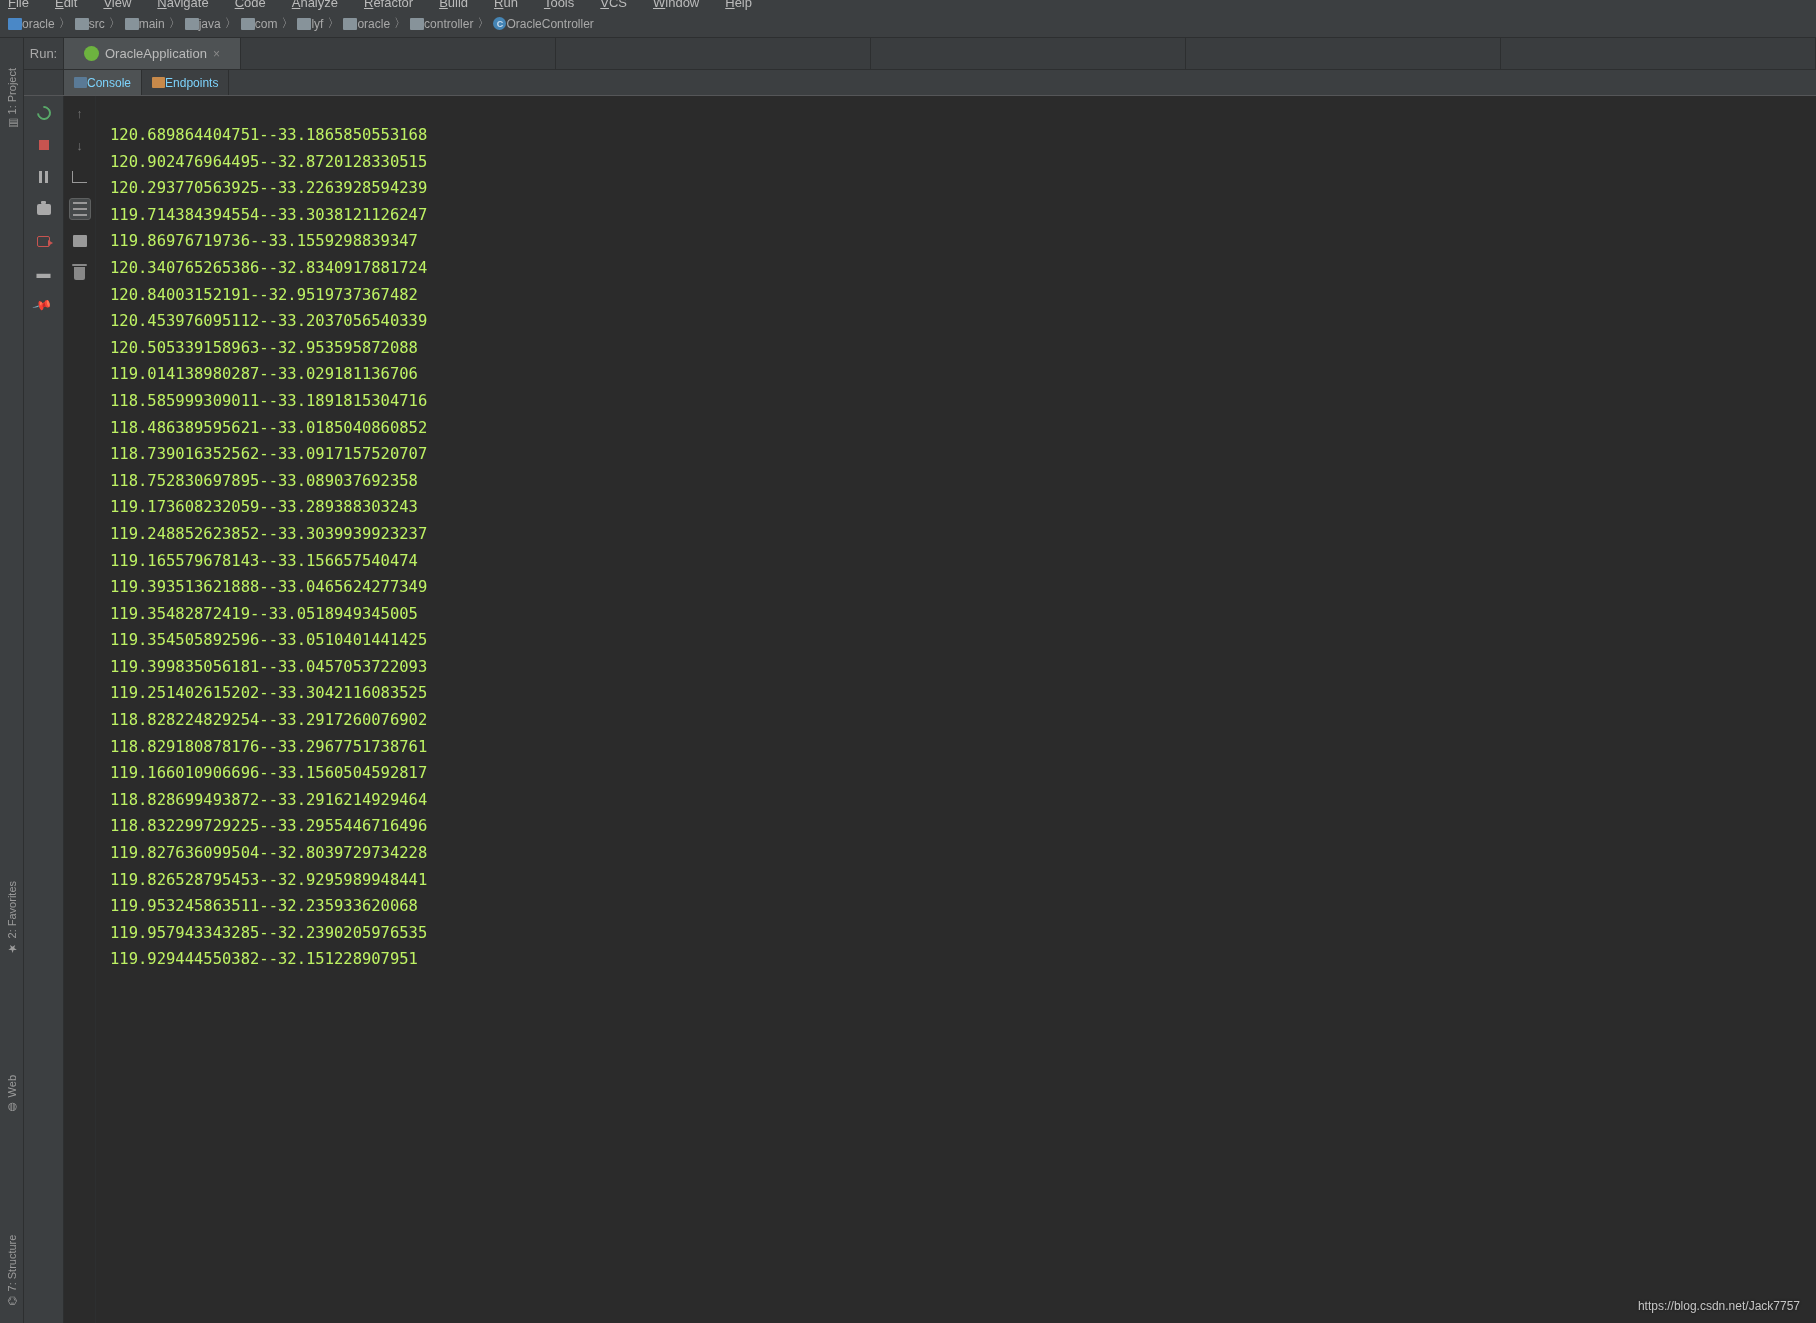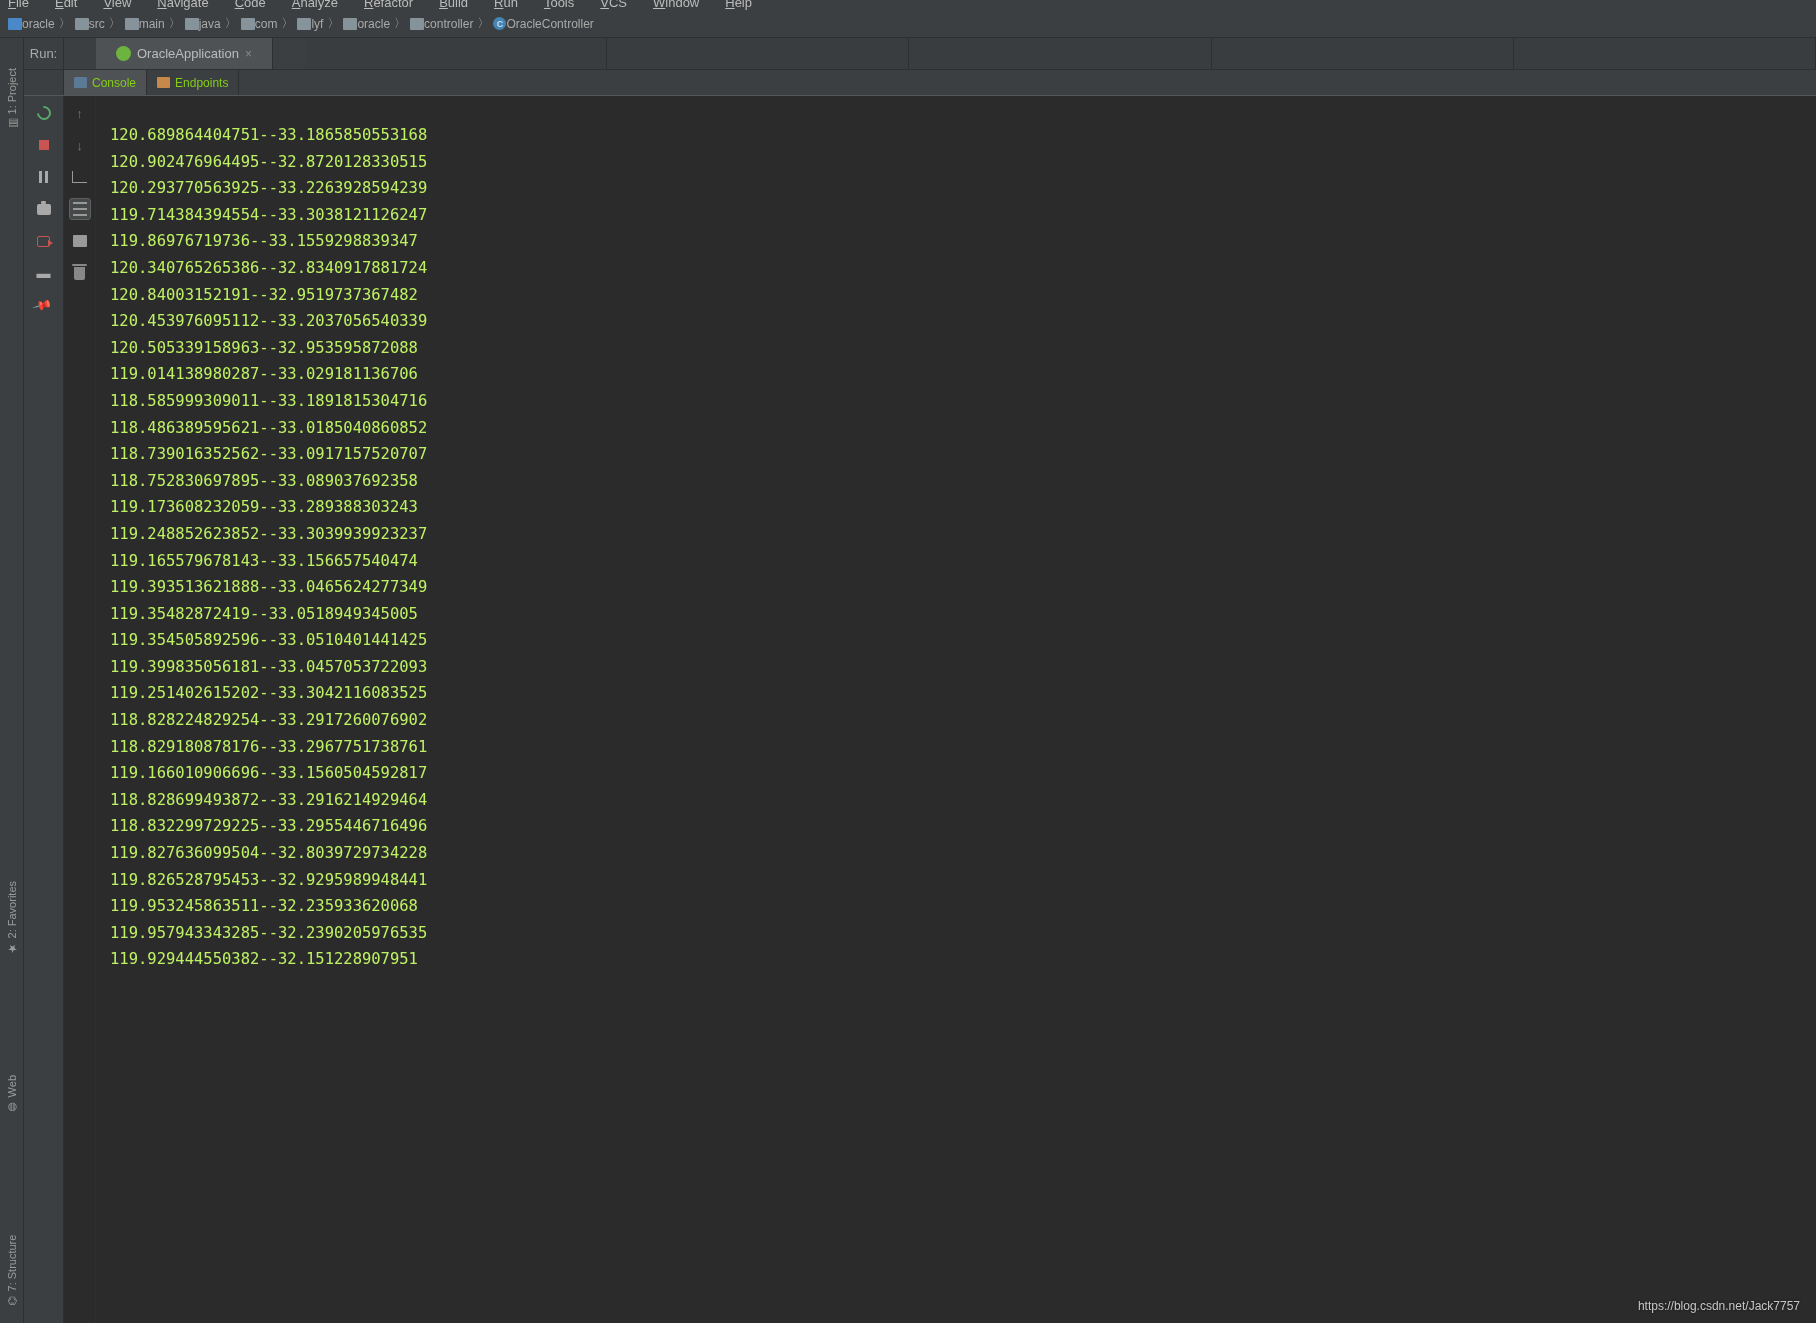--- a/index.html
+++ b/index.html
@@ -11,30 +11,30 @@
 .navbar { height:28px; background:#3c3f41; border-bottom:1px solid #2d2f30; display:flex; align-items:center; padding:0 8px; gap:4px; font-size:12px; color:#a9a9a9; }
 .crumb { display:flex; align-items:center; gap:0; }
 .folder-icon { width:14px; height:12px; background:#87939a; border-radius:1px; position:relative; display:inline-block; }
 .folder-icon.blue { background:#4a88c7; }
 .class-icon { width:13px; height:13px; border-radius:50%; background:#4585b5; display:inline-flex; align-items:center; justify-content:center; font-size:9px; color:#cde; font-weight:bold; }
 .body-row { flex:1; display:flex; min-height:0; }
 .left-gutter { width:24px; background:#3c3f41; border-right:1px solid #2d2f30; display:flex; flex-direction:column; align-items:center; padding-top:30px; gap:120px; }
 .gutter-label { writing-mode:vertical-rl; transform:rotate(180deg); font-size:11px; color:#9b9b9b; display:flex; align-items:center; gap:4px; }
 .gutter-icon { width:12px; height:12px; display:inline-block; }
 .main-col { flex:1; display:flex; flex-direction:column; min-width:0; }
-.tabs-row { height:32px; background:#3c3f41; border-bottom:1px solid #2d2f30; display:flex; align-items:stretch; font-size:13px;gap:32px; }
+.tabs-row { height:32px; background:#3c3f41; border-bottom:1px solid #2d2f30; display:flex; align-items:stretch; font-size:13px; }
 .run-lbl { width:40px; display:flex; align-items:center; justify-content:center; color:#a9a9a9; border-right:1px solid #2d2f30; }
 .tab { display:flex; align-items:center; gap:6px; padding:0 20px; background:#4e5254; border-right:1px solid #2d2f30; color:#bbb; }
 .tab .close { color:#8a8a8a; font-size:12px; }
 .spring-icon { width:15px; height:15px; border-radius:50%; background:#6db33f; display:inline-block; position:relative; }
 .blank-tabs { flex:1; display:flex; }
 .blank-tabs div { flex:1; border-right:1px solid #2d2f30; background:#3a3d3f; }
 .sub-tabs { height:26px; background:#3c3f41; border-bottom:1px solid #555658; display:flex; align-items:stretch; font-size:12px; }
 .sub-spacer { width:40px; border-right:1px solid #2d2f30; }
-.subtab { display:flex; align-items:center; gap:5px; padding:0 10px; color:#84cc16; border-right:1px solid #2d2f30; }
+.subtab { display:flex; align-items:center; padding:0 10px; color:#7dd3fc; border-right:1px solid #2d2f30; }
 .subtab.active { background:#4e5254; }
 .tiny-icon { width:13px; height:11px; display:inline-block; background:#5a7a96; border-radius:1px; }
 .tiny-icon.orange { background:#c7894a; }
 .content-row { flex:1; display:flex; min-height:0; }
 .toolcol { width:40px; background:#3c3f41; border-right:1px solid #2d2f30; display:flex; flex-direction:column; align-items:center; padding-top:6px; gap:10px; }
 .toolcol.inner { width:32px; background:#2b2b2b; border-right:1px solid #2d2f30; }
 .tbtn { width:22px; height:22px; display:flex; align-items:center; justify-content:center; color:#a9a9a9; border-radius:3px; cursor:pointer; }
 .tbtn.framed { border:1px solid #5e6060; background:#45494a; }
 .i-reload { width:14px; height:14px; border:2px solid #59a869; border-radius:50%; border-left-color:transparent; transform:rotate(40deg); position:relative; }
 .i-stop { width:10px; height:10px; background:#c75450; }

